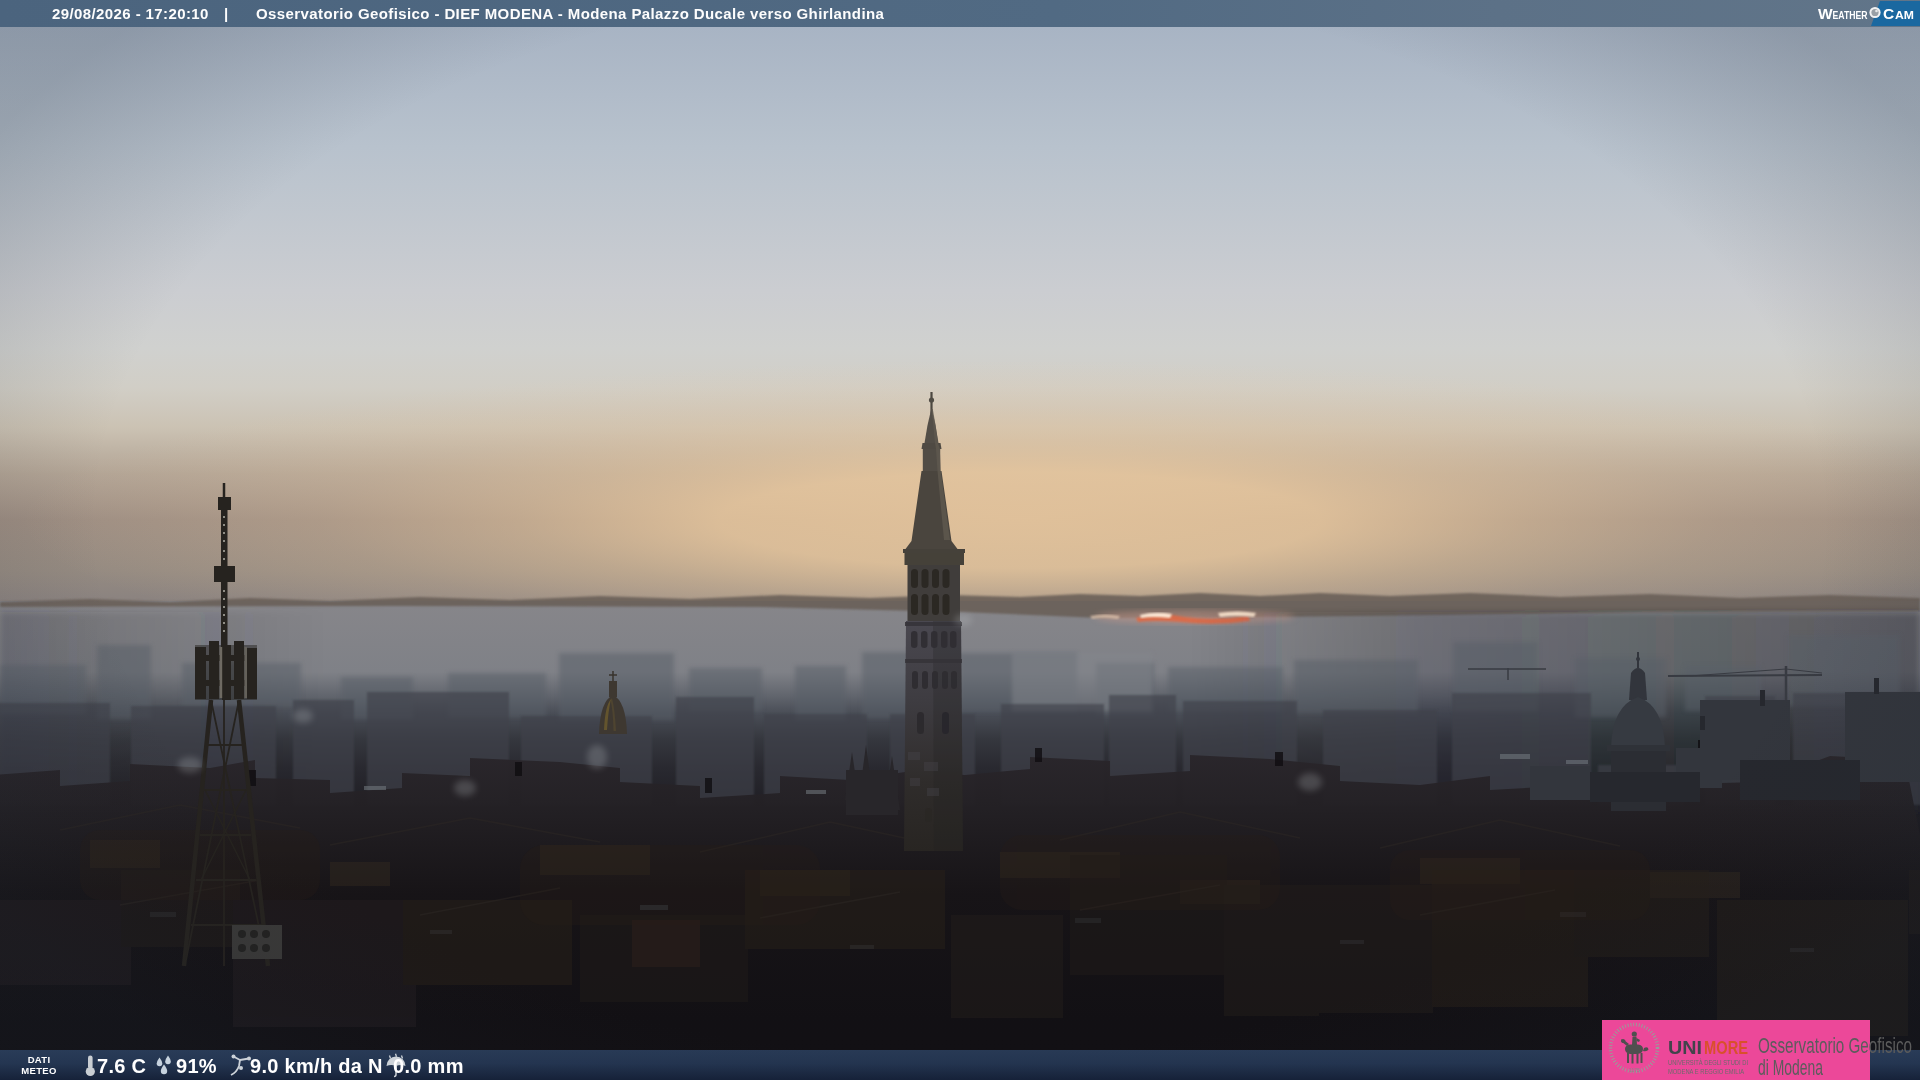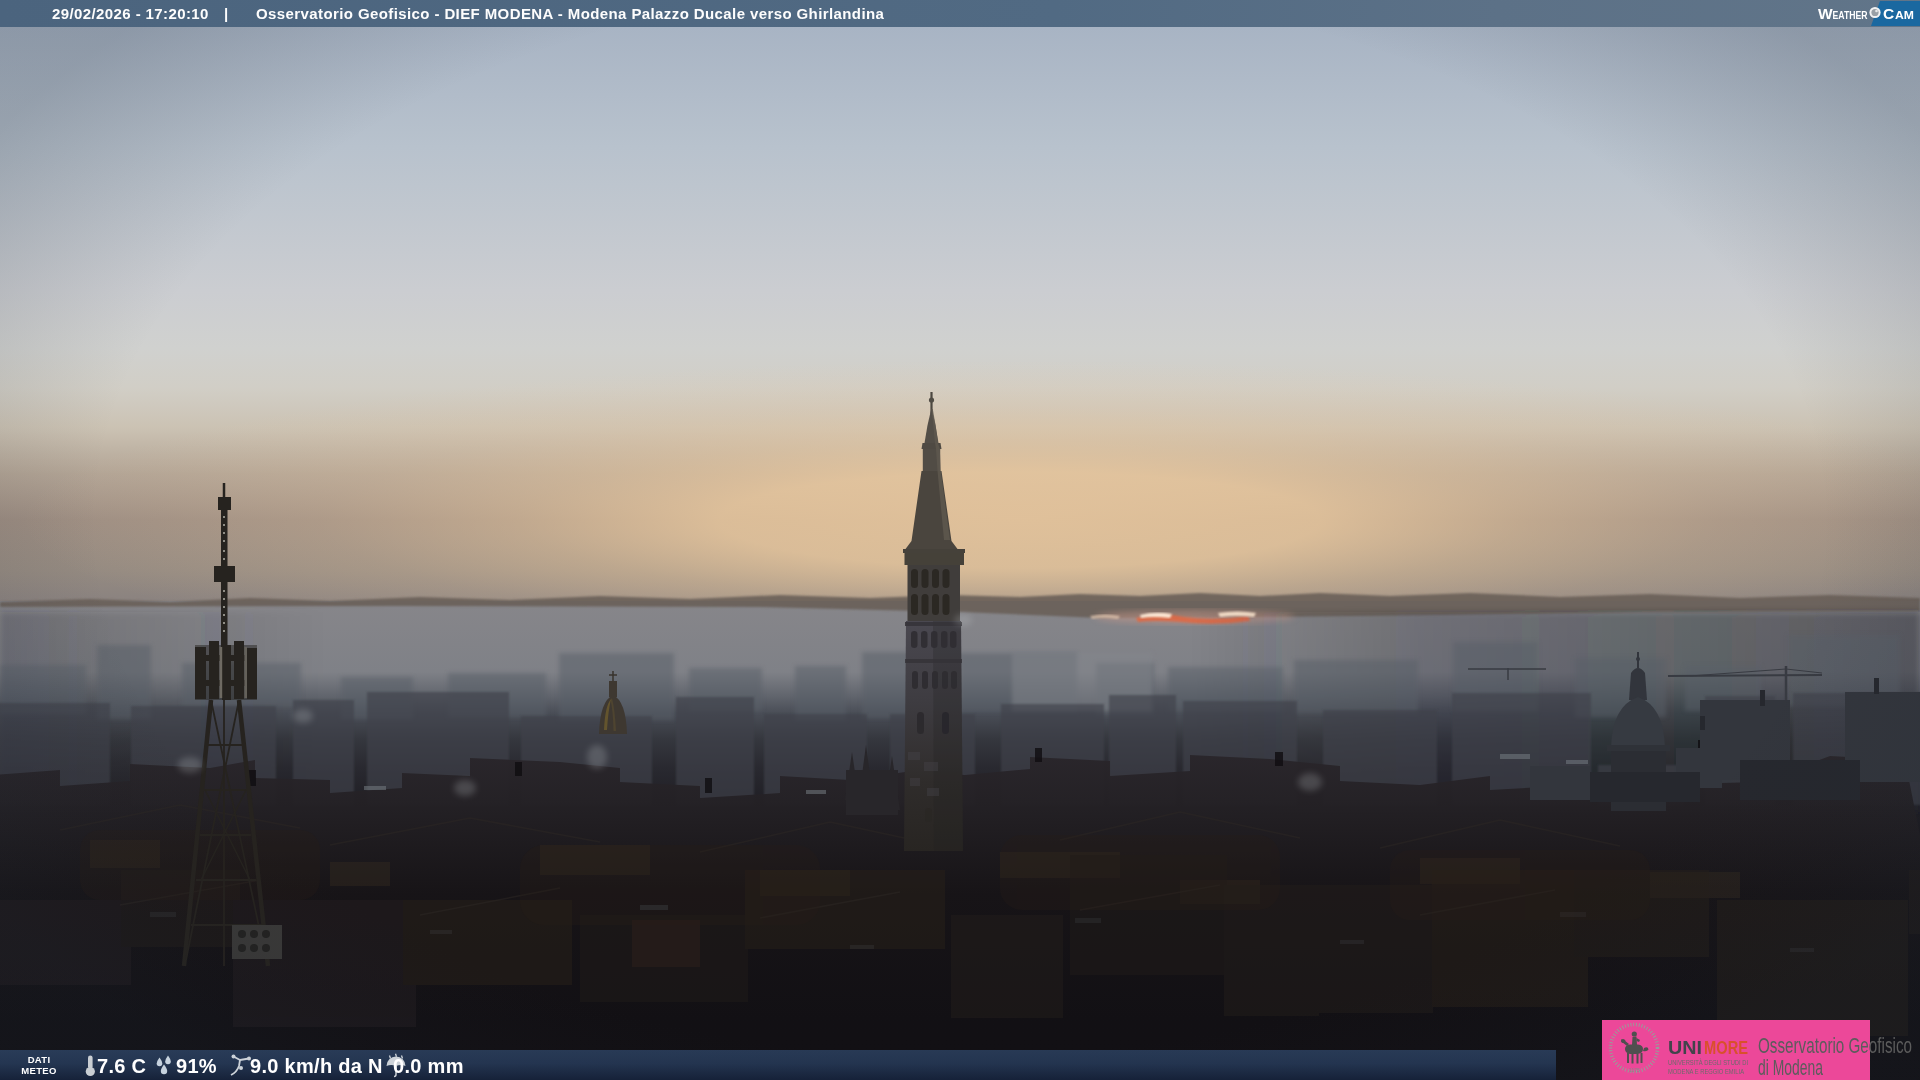--- a/index.html
+++ b/index.html
@@ -8,21 +8,21 @@
   #stage { position:relative; width:1920px; height:1080px; }
   #scene { position:absolute; left:0; top:0; }
   
   #topbar { position:absolute; left:0; top:0; width:1920px; height:27px;
     background:linear-gradient(90deg,#4b647e 0%,#516a83 55%,#5c7187 78%,#617589 100%);
     color:#fff; }
   #topbar .txt { position:absolute; top:5px; font-size:15px; font-weight:bold;
     letter-spacing:0.4px; white-space:nowrap; color:#fdfdfd; }
   #wcam { position:absolute; right:0; top:0; height:27px; }
   
-  #botbar { position:absolute; left:0; top:1050px; width:1556px; height:30px;
+  #botbar { position:absolute; left:0; top:1050px; width:1920px; height:30px;
     background:linear-gradient(180deg, rgba(56,88,132,0.58) 0%, rgba(42,66,102,0.72) 45%, rgba(22,35,60,0.9) 100%);
   }
   #botbar .item { position:absolute; color:#fff; font-weight:bold; font-size:20px;
     top:5px; white-space:nowrap; letter-spacing:0.3px;}
   #dati { position:absolute; left:8px; top:5px; width:62px; text-align:center;
     color:#fff; font-weight:bold; font-size:9.5px; line-height:10.5px; letter-spacing:0.3px;}
   
   #unibox { position:absolute; left:1602px; top:1020px; width:268px; height:60px;
     background:#ec4899; }
 </style>
@@ -378,21 +378,21 @@
       <ellipse cx="190" cy="765" rx="12" ry="8"></ellipse>
       <ellipse cx="597" cy="757" rx="10" ry="12"></ellipse>
       <ellipse cx="303" cy="716" rx="10" ry="7"></ellipse>
       <ellipse cx="465" cy="788" rx="11" ry="8"></ellipse>
       <ellipse cx="1310" cy="782" rx="12" ry="9"></ellipse>
       <ellipse cx="963" cy="620" rx="9" ry="6"></ellipse>
     </g>
   </svg>
 
   <div id="topbar">
-    <div class="txt" style="left:52px;">29/02/2026 - 17:20:10</div>
+    <div class="txt" style="left:52px;">29/08/2026 - 17:20:10</div>
     <div class="txt" style="left:224px;">|</div>
     <div class="txt" style="left:256px;">Osservatorio Geofisico - DIEF MODENA - Modena Palazzo Ducale verso Ghirlandina</div>
     <svg id="wcam" width="120" height="27" viewBox="0 0 120 27">
       <path d="M80,1 L120,1 L120,26 L71,26 Z" fill="#1a68a0"></path>
       <text x="18" y="18.5" font-family="Liberation Sans" font-weight="bold" fill="#fff" font-size="15.5">W</text>
       <text x="32.5" y="18.5" font-family="Liberation Sans" font-weight="bold" fill="#fff" font-size="11.5" textLength="35" lengthAdjust="spacingAndGlyphs">EATHER</text>
       <circle cx="75" cy="12.5" r="5.6" fill="#f2f2f2"></circle>
       <circle cx="75" cy="12.5" r="3.6" fill="#9aa0a6"></circle>
       <circle cx="76.5" cy="11" r="1.3" fill="#e8e8e8"></circle>
       <text x="83" y="18.5" font-family="Liberation Sans" font-weight="bold" fill="#fff" font-size="15.5">C</text>

